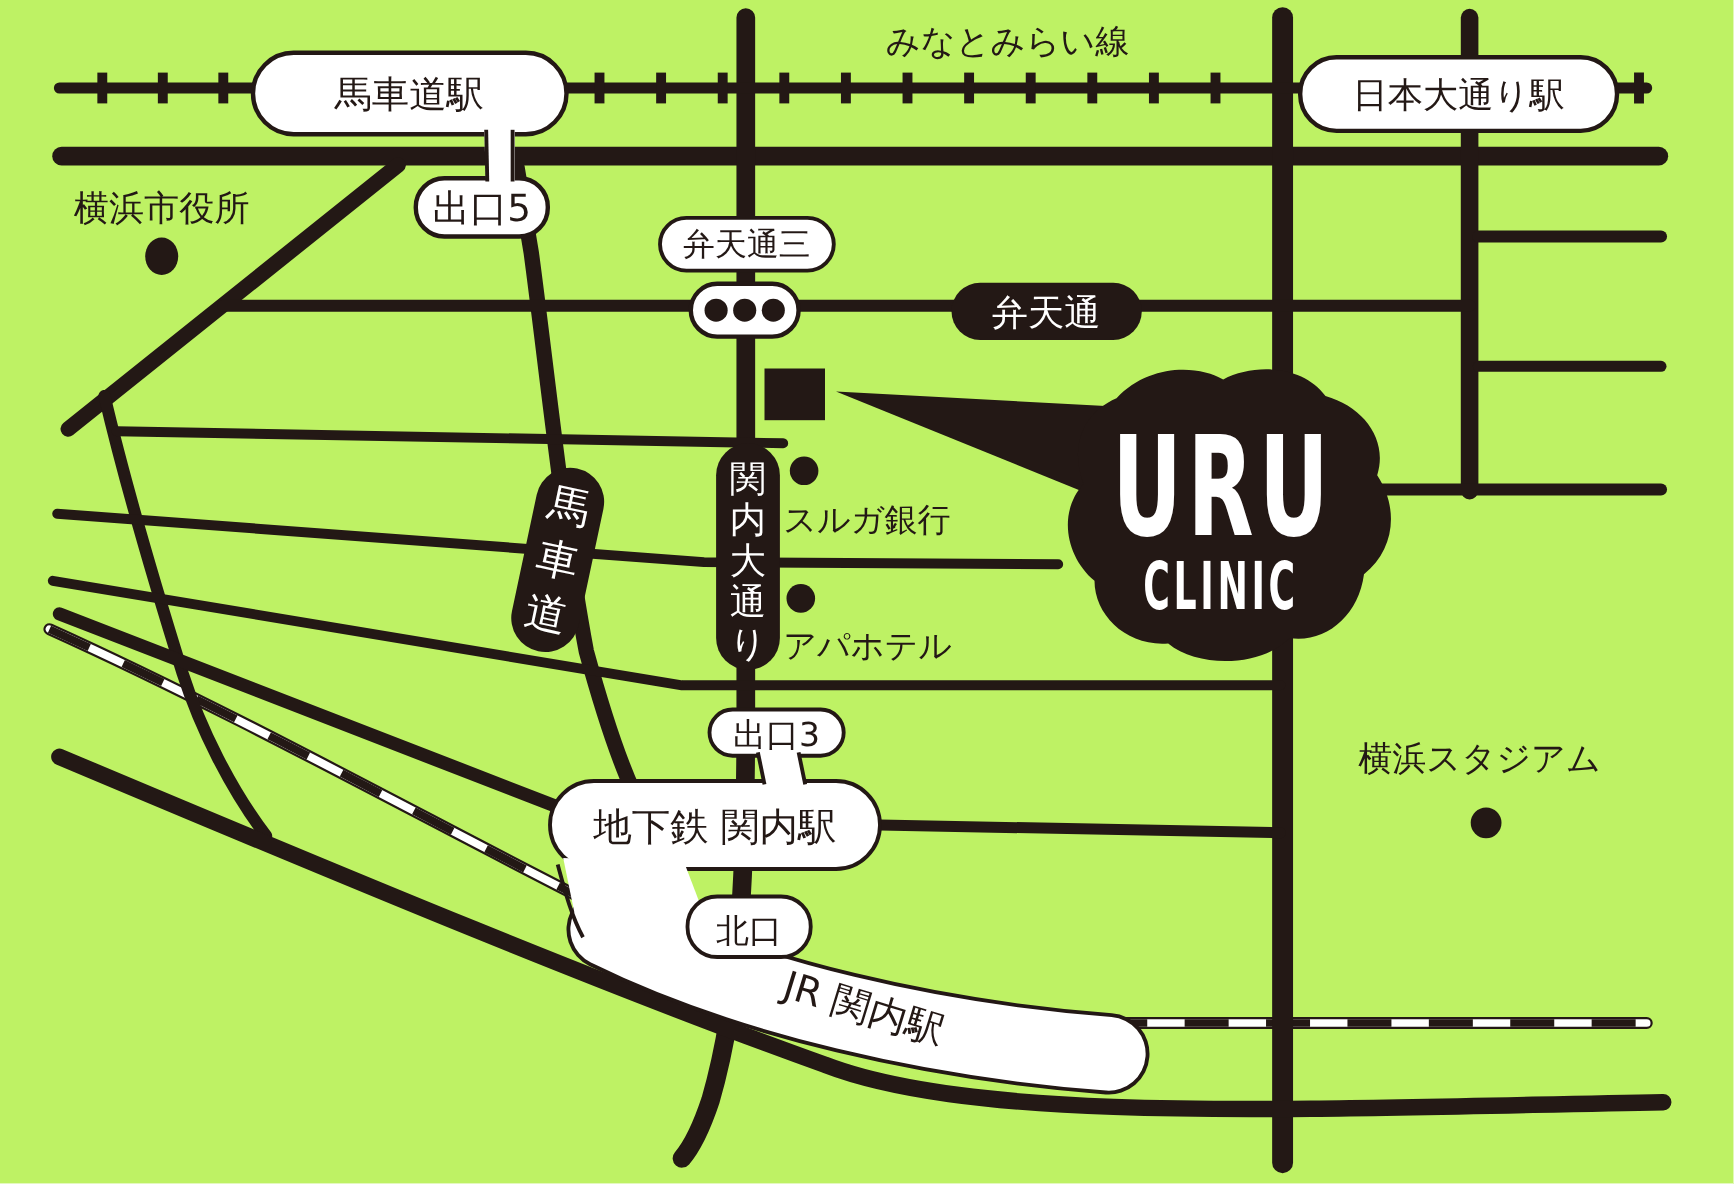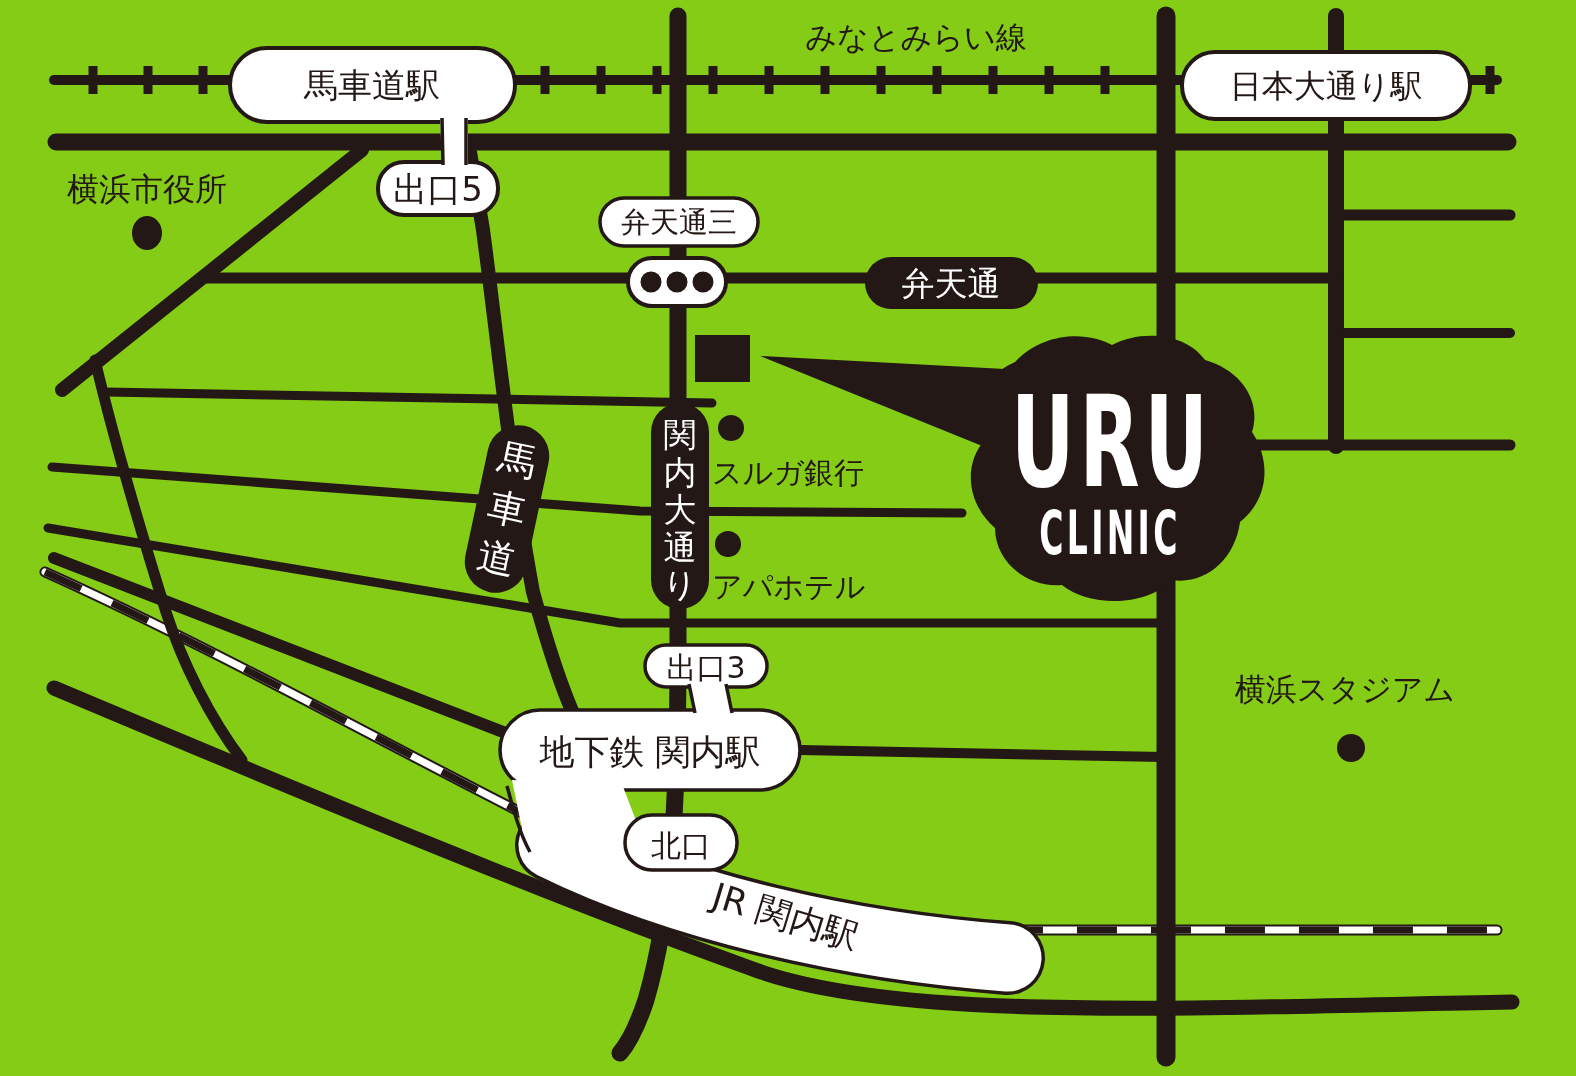--- a/index.html
+++ b/index.html
@@ -1,16 +1,16 @@
 <!DOCTYPE html>
 <html><head>
 <meta charset="utf-8">
 <style>
   html,body{margin:0;padding:0;background:#ffffff;}
-  .map-wrap{width:1576px;height:1076px;position:relative;background:#84cc16;overflow:hidden;}
+  .map-wrap{width:1576px;height:1076px;position:relative;background:#bef264;overflow:hidden;}
   svg{display:block;font-family:"DejaVu Sans","Liberation Sans",sans-serif;}
   text{fill:#231815;}
   .road{stroke:#231815;fill:none;stroke-linecap:round;stroke-linejoin:round;}
   .bubble{fill:#ffffff;stroke:#231815;}
   .pill{fill:#231815;stroke:none;}
   .whitetext{fill:#ffffff;}
 </style>
 </head>
 <body>
 

